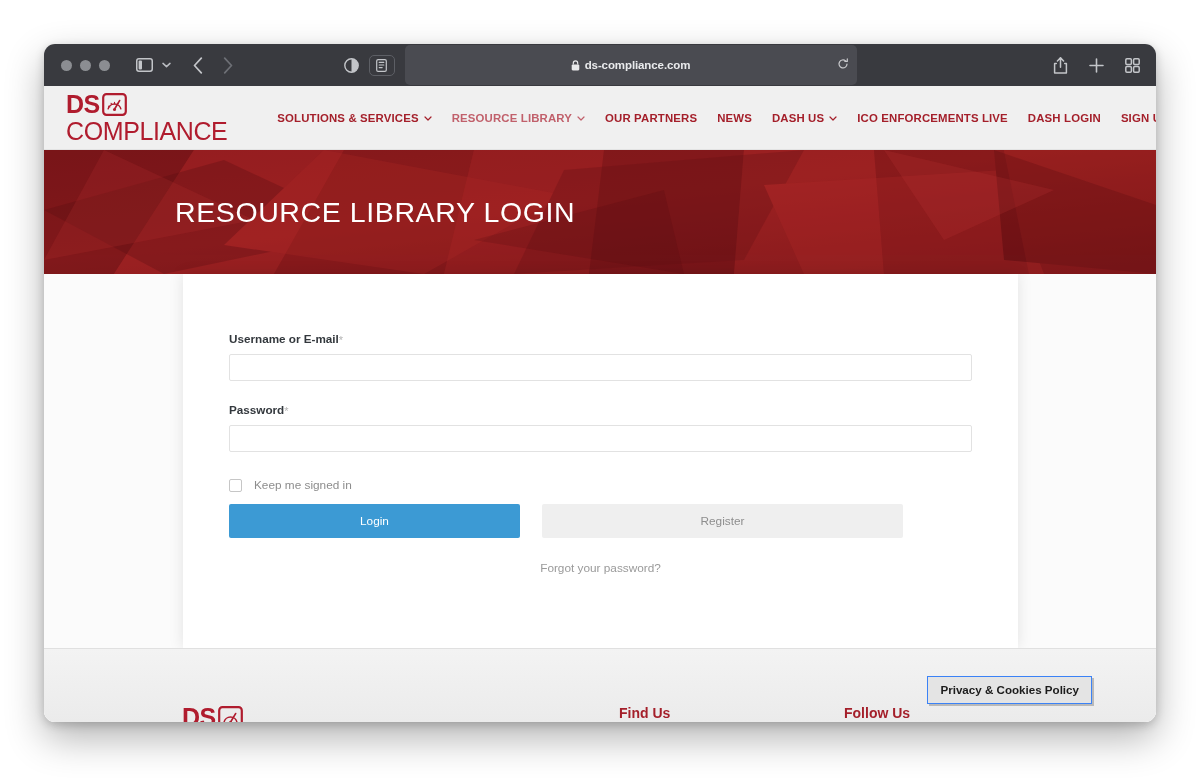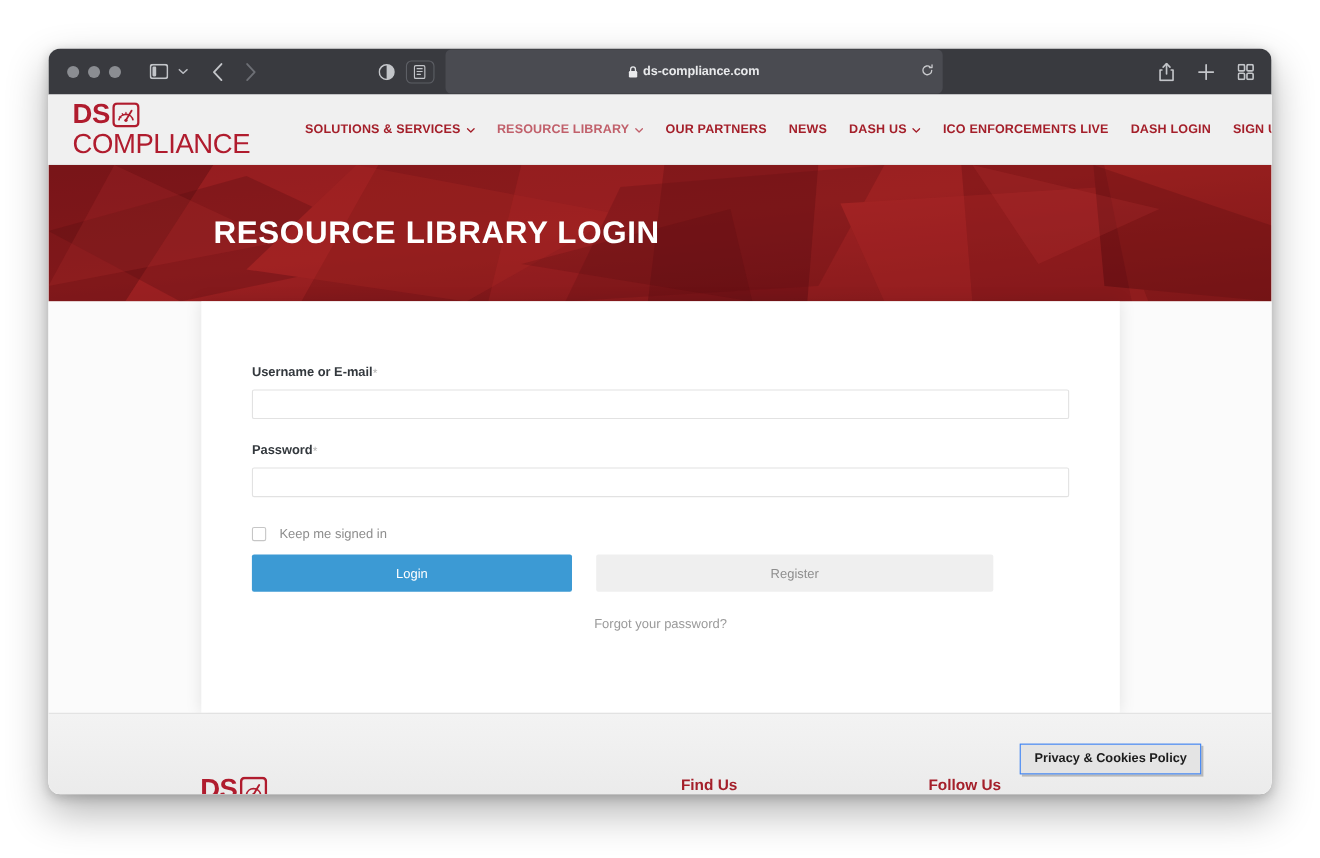--- a/index.html
+++ b/index.html
@@ -196,26 +196,26 @@
   
   #hero {
     height: 124px;
     position: relative;
     overflow: hidden;
     background: #7d1418;
   }
   #hero-bg { position: absolute; inset: 0; }
   #hero-title {
     position: absolute;
-    left: 150px;
+    left: 131px;
     top: 50%;
     transform: translateY(-50%);
     color: #ffffff;
     font-size: 28.5px;
-    font-weight: bold;
+    font-weight: normal;
     letter-spacing: 0.6px;
   }
 
   
   #content-area {
     position: relative;
     height: 374px;
     background: #fbfbfb;
   }
   #login-card {

